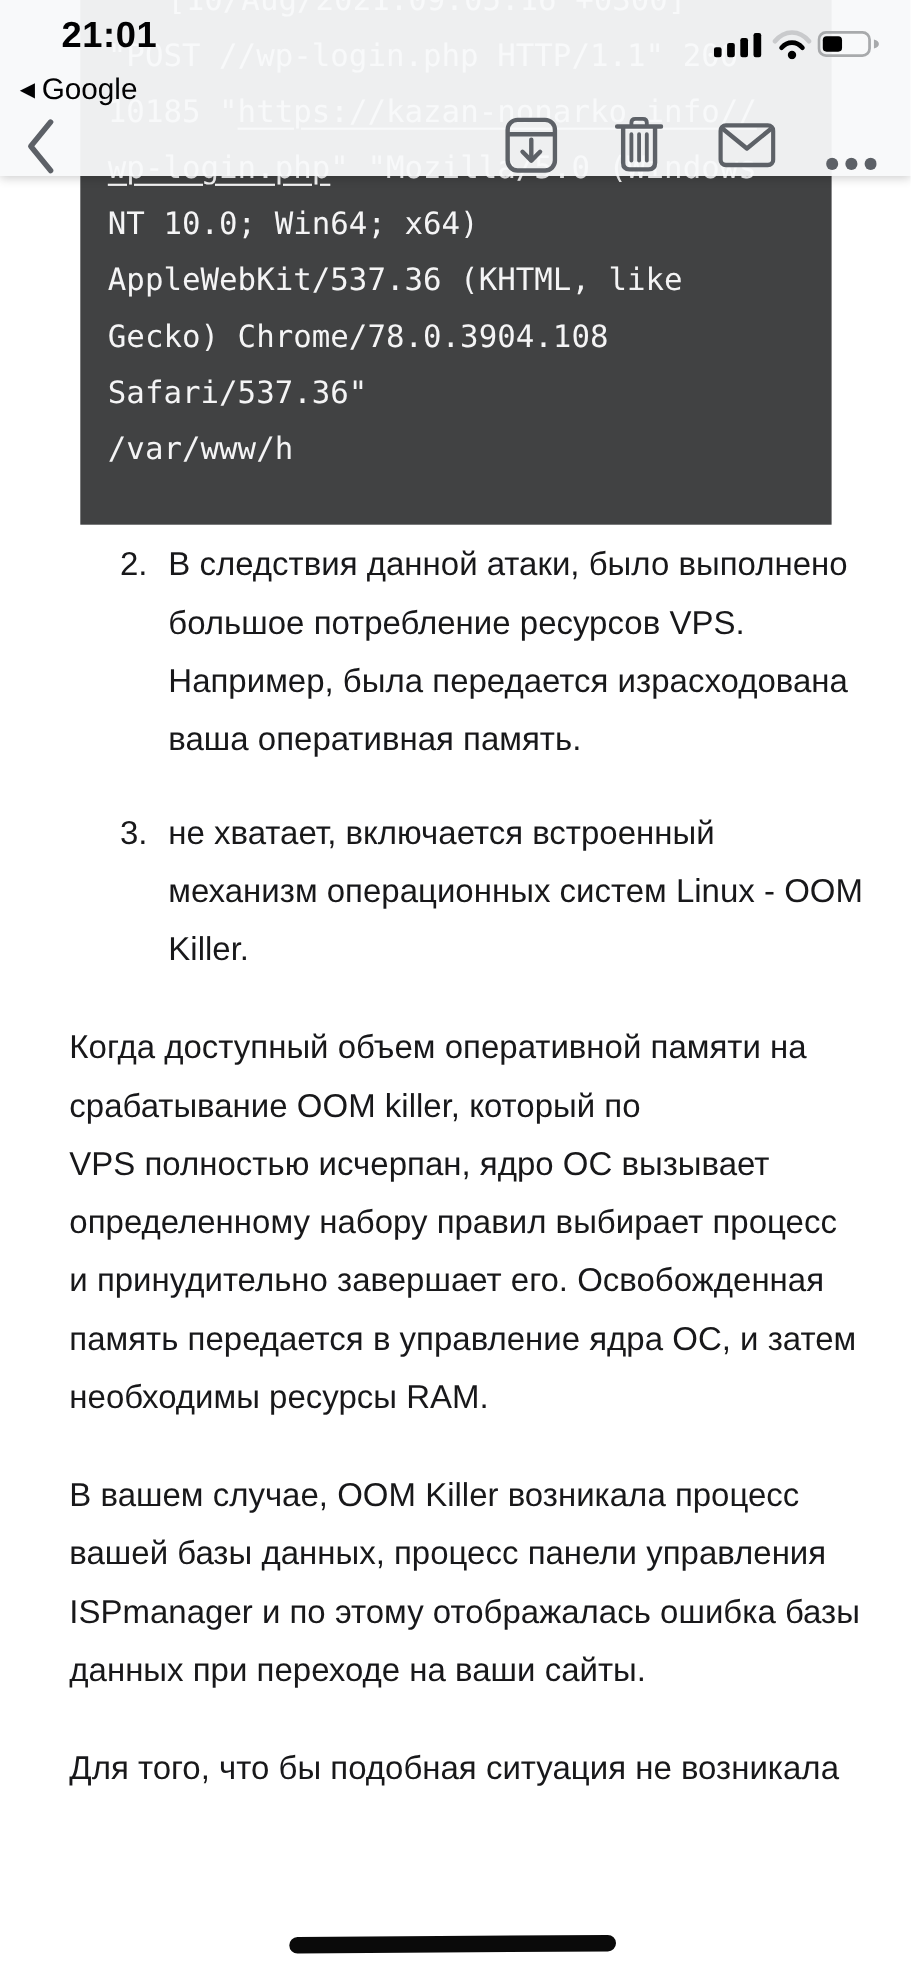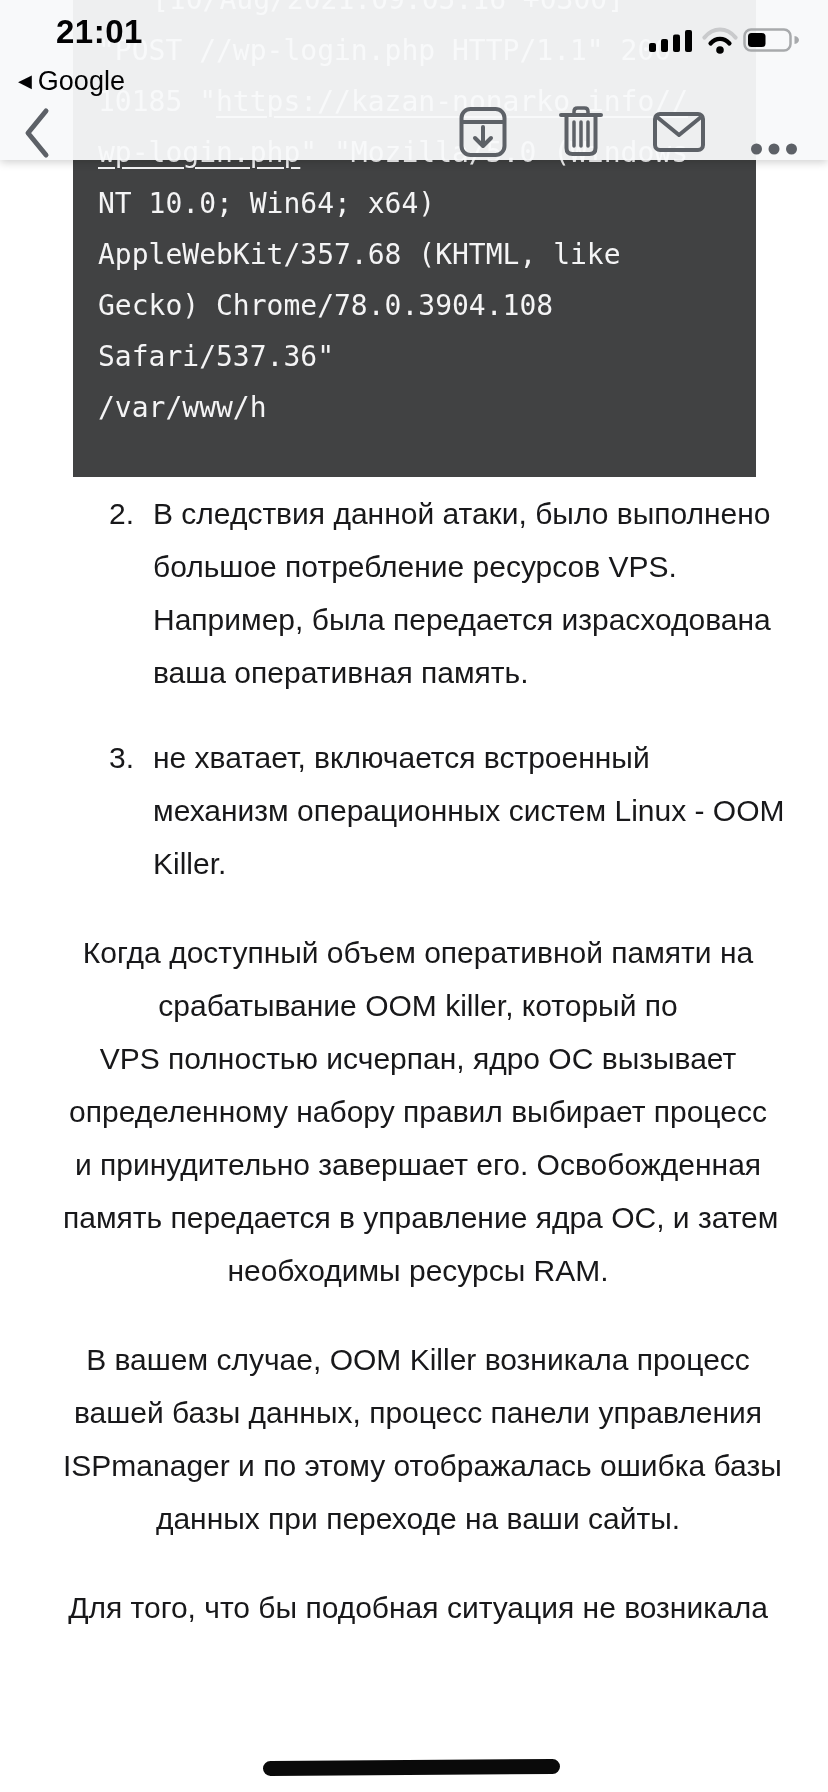--- a/index.html
+++ b/index.html
@@ -33,39 +33,39 @@
 
   
   .content {
     position:absolute; left:63px; top:487px; width:710px; z-index:2;
     color:#18181a; font-size:30px; line-height:53px;
   }
   .content div { white-space:nowrap; }
   .list-item { position:relative; padding-left:90px; }
   .list-item + .list-item { margin-top:32px; }
   .list-num { position:absolute; left:46px; top:0; white-space:nowrap; }
-  .para { margin-top:36px;text-align:center; }
+  .para { margin-top:36px; }
 
   .redaction {
     position:absolute; left:263px; top:1760px; width:297px; height:15px;
     background:#0a0a0a; border-radius:9px; transform:rotate(-0.4deg); z-index:6;
   }
 </style>
 </head>
 <body>
 
 <div class="phone">
 
   <div class="code-block">
     <div class="cline indent">[10/Aug/2021:09:05:16 +0300]</div>
     <div class="cline">"POST //wp-login.php HTTP/1.1" 200</div>
     <div class="cline"><span>10185 "</span><span class="code-link">https://kazan-nonarko.info//</span></div>
     <div class="cline"><span class="code-link">wp-login.php</span><span>" "Mozilla/5.0 (Windows</span></div>
     <div class="cline">NT 10.0; Win64; x64)</div>
-    <div class="cline">AppleWebKit/357.68 (KHTML, like</div>
+    <div class="cline">AppleWebKit/537.36 (KHTML, like</div>
     <div class="cline">Gecko) Chrome/78.0.3904.108</div>
     <div class="cline">Safari/537.36"</div>
     <div class="cline">/var/www/h</div>
   </div>
 
   <div class="content">
     <div class="list-item">
       <span class="list-num">2.</span>
       <div class="list-text">
           <div>В следствия данной атаки, было выполнено</div>

